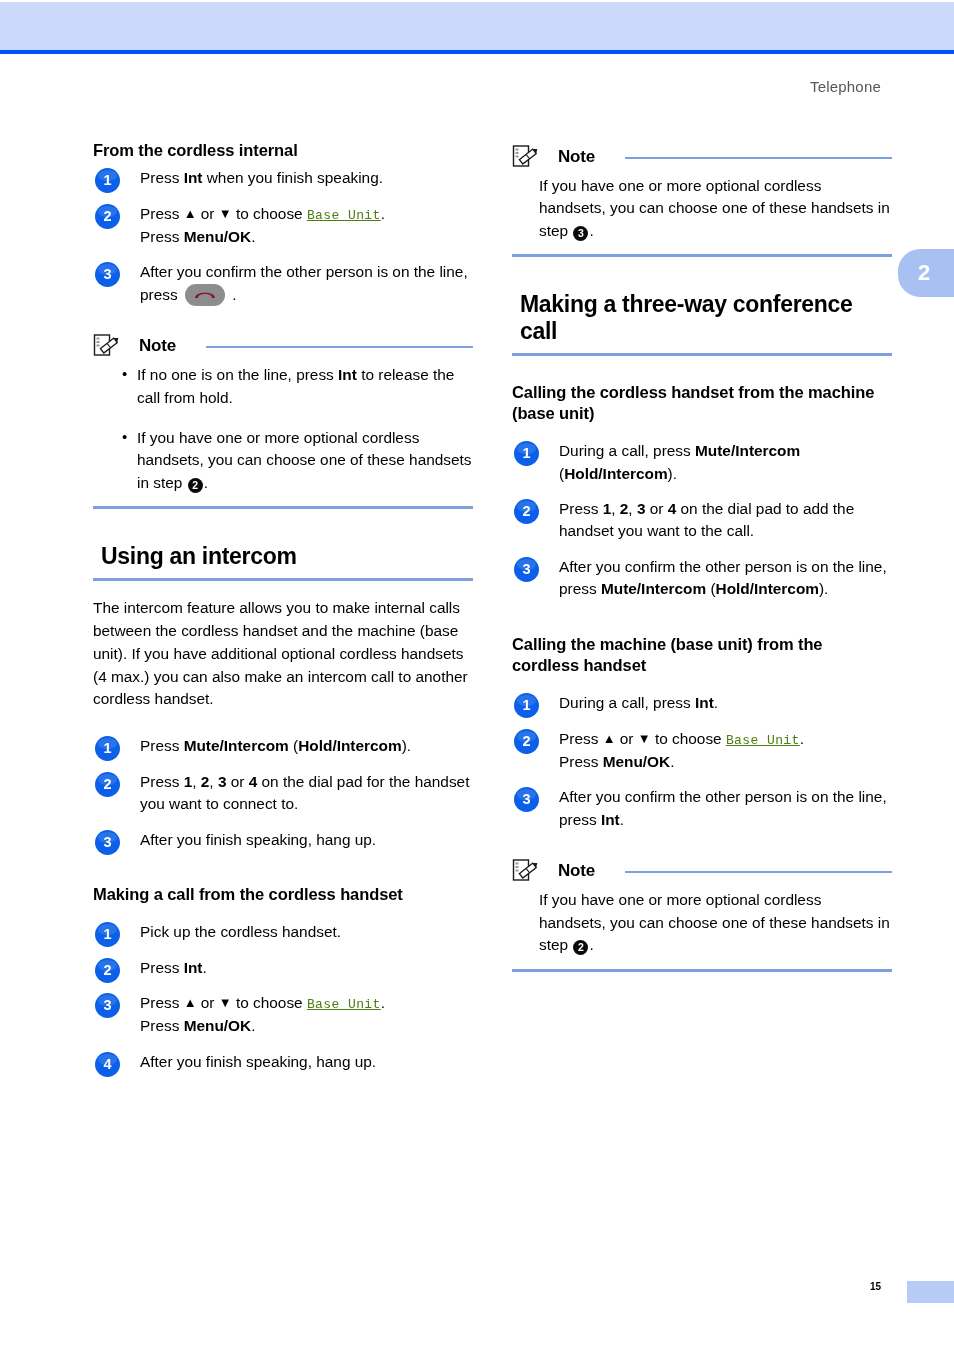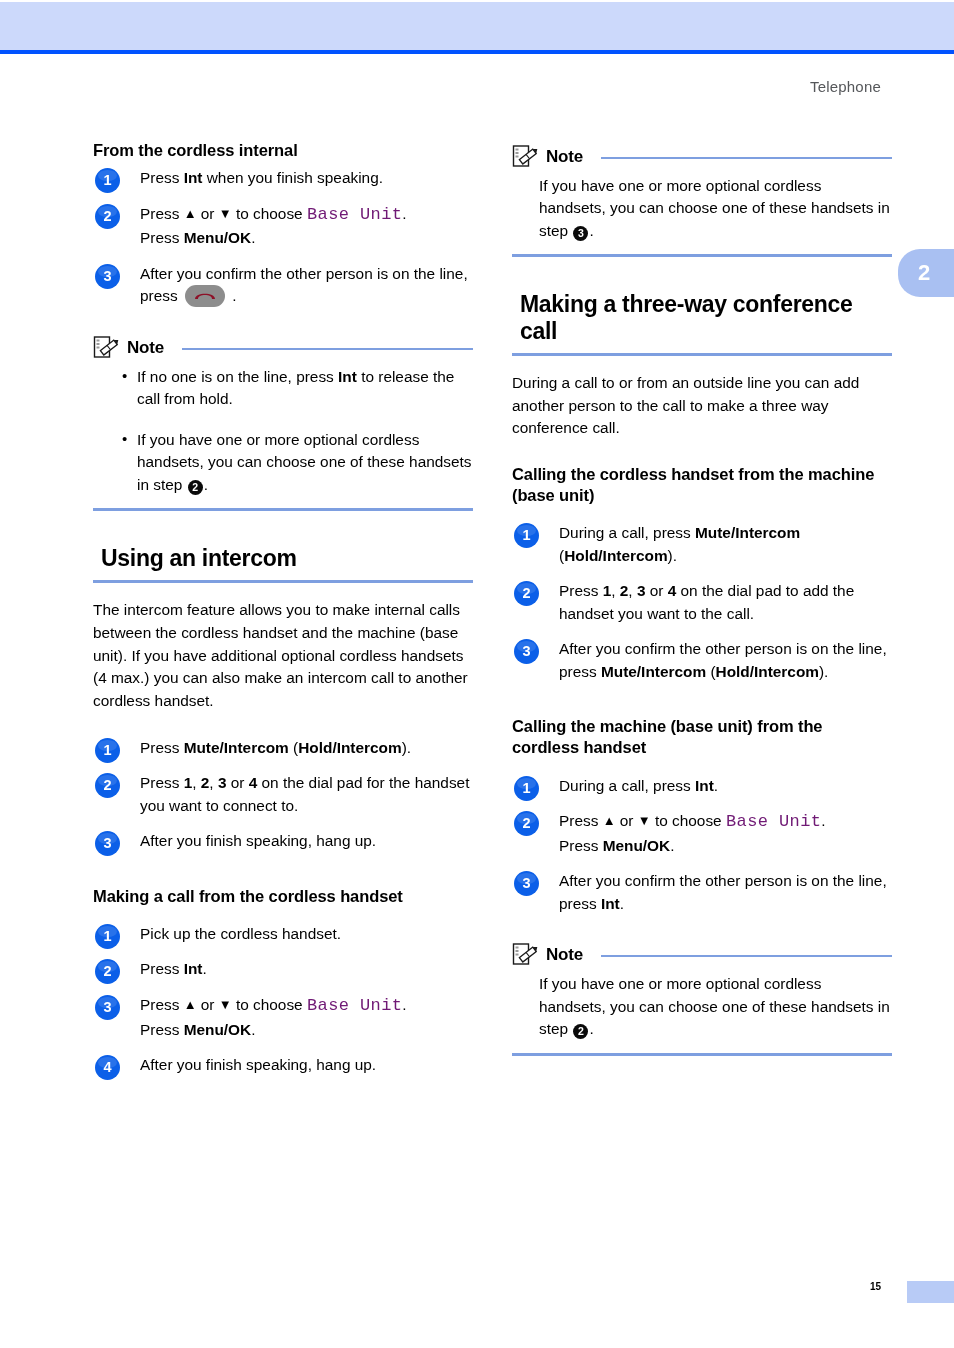--- a/index.html
+++ b/index.html
@@ -133,23 +133,24 @@
     width: 19px; height: 11px;
     border-radius: 50%;
     background: rgba(255,255,255,.12);
     pointer-events: none;
   }
 
   
   b { font-weight: bold; }
   .mono {
     font-family: "Liberation Mono", monospace;
-    font-size: 17px;
-    color: #701a75;
+    font-size: 13px;
+    color: #4d7c0f;
     letter-spacing: .4px;
+    text-decoration: underline;
   }
   .arrow { font-size: 13px; vertical-align: 1px; }
 
   
   .ref {
     display: inline-block;
     width: 15px; height: 15px;
     border-radius: 50%;
     background: #0a0a0a;
     color: #ffffff;
@@ -171,21 +172,21 @@
     position: relative;
     margin: 0 3px;
   }
   .keycap svg { position: absolute; left: 8px; top: 5px; }
 
   
   .note { margin: 4px 0 16px 0; }
   .note-head {
     display: flex;
     align-items: center;
-    gap: 8px;
+    gap: 20px;
     margin-bottom: 5px;
     justify-content: space-between;
   }
   .note-icon { width: 26px; height: 26px; flex: 0 0 26px; }
   .note-title {
     font-size: 17px;
     font-weight: bold;
     letter-spacing: -.2px;
   }
   .note-headrule {
@@ -361,21 +362,20 @@
       <p>If you have one or more optional cordless handsets, you can choose one of these handsets in step <span class="ref">3</span>.</p>
     </div>
     <div class="note-endrule"></div>
   </div>
 
   <div class="gap-sm"></div>
 
   <h2 class="h-sec">Making a three-way conference call</h2>
   <div class="sec-rule"></div>
 
-  <p class="body-p">During a call to or from an outside line you can add another person to the call to make a three way conference call.</p>
 
   <div class="gap-sm"></div>
 
   <h3 class="h-sub">Calling the cordless handset from the machine (base unit)</h3>
 
   <div class="gap-sm"></div>
 
   <div>
     <div class="step">
       <span class="step-num">1</span>

